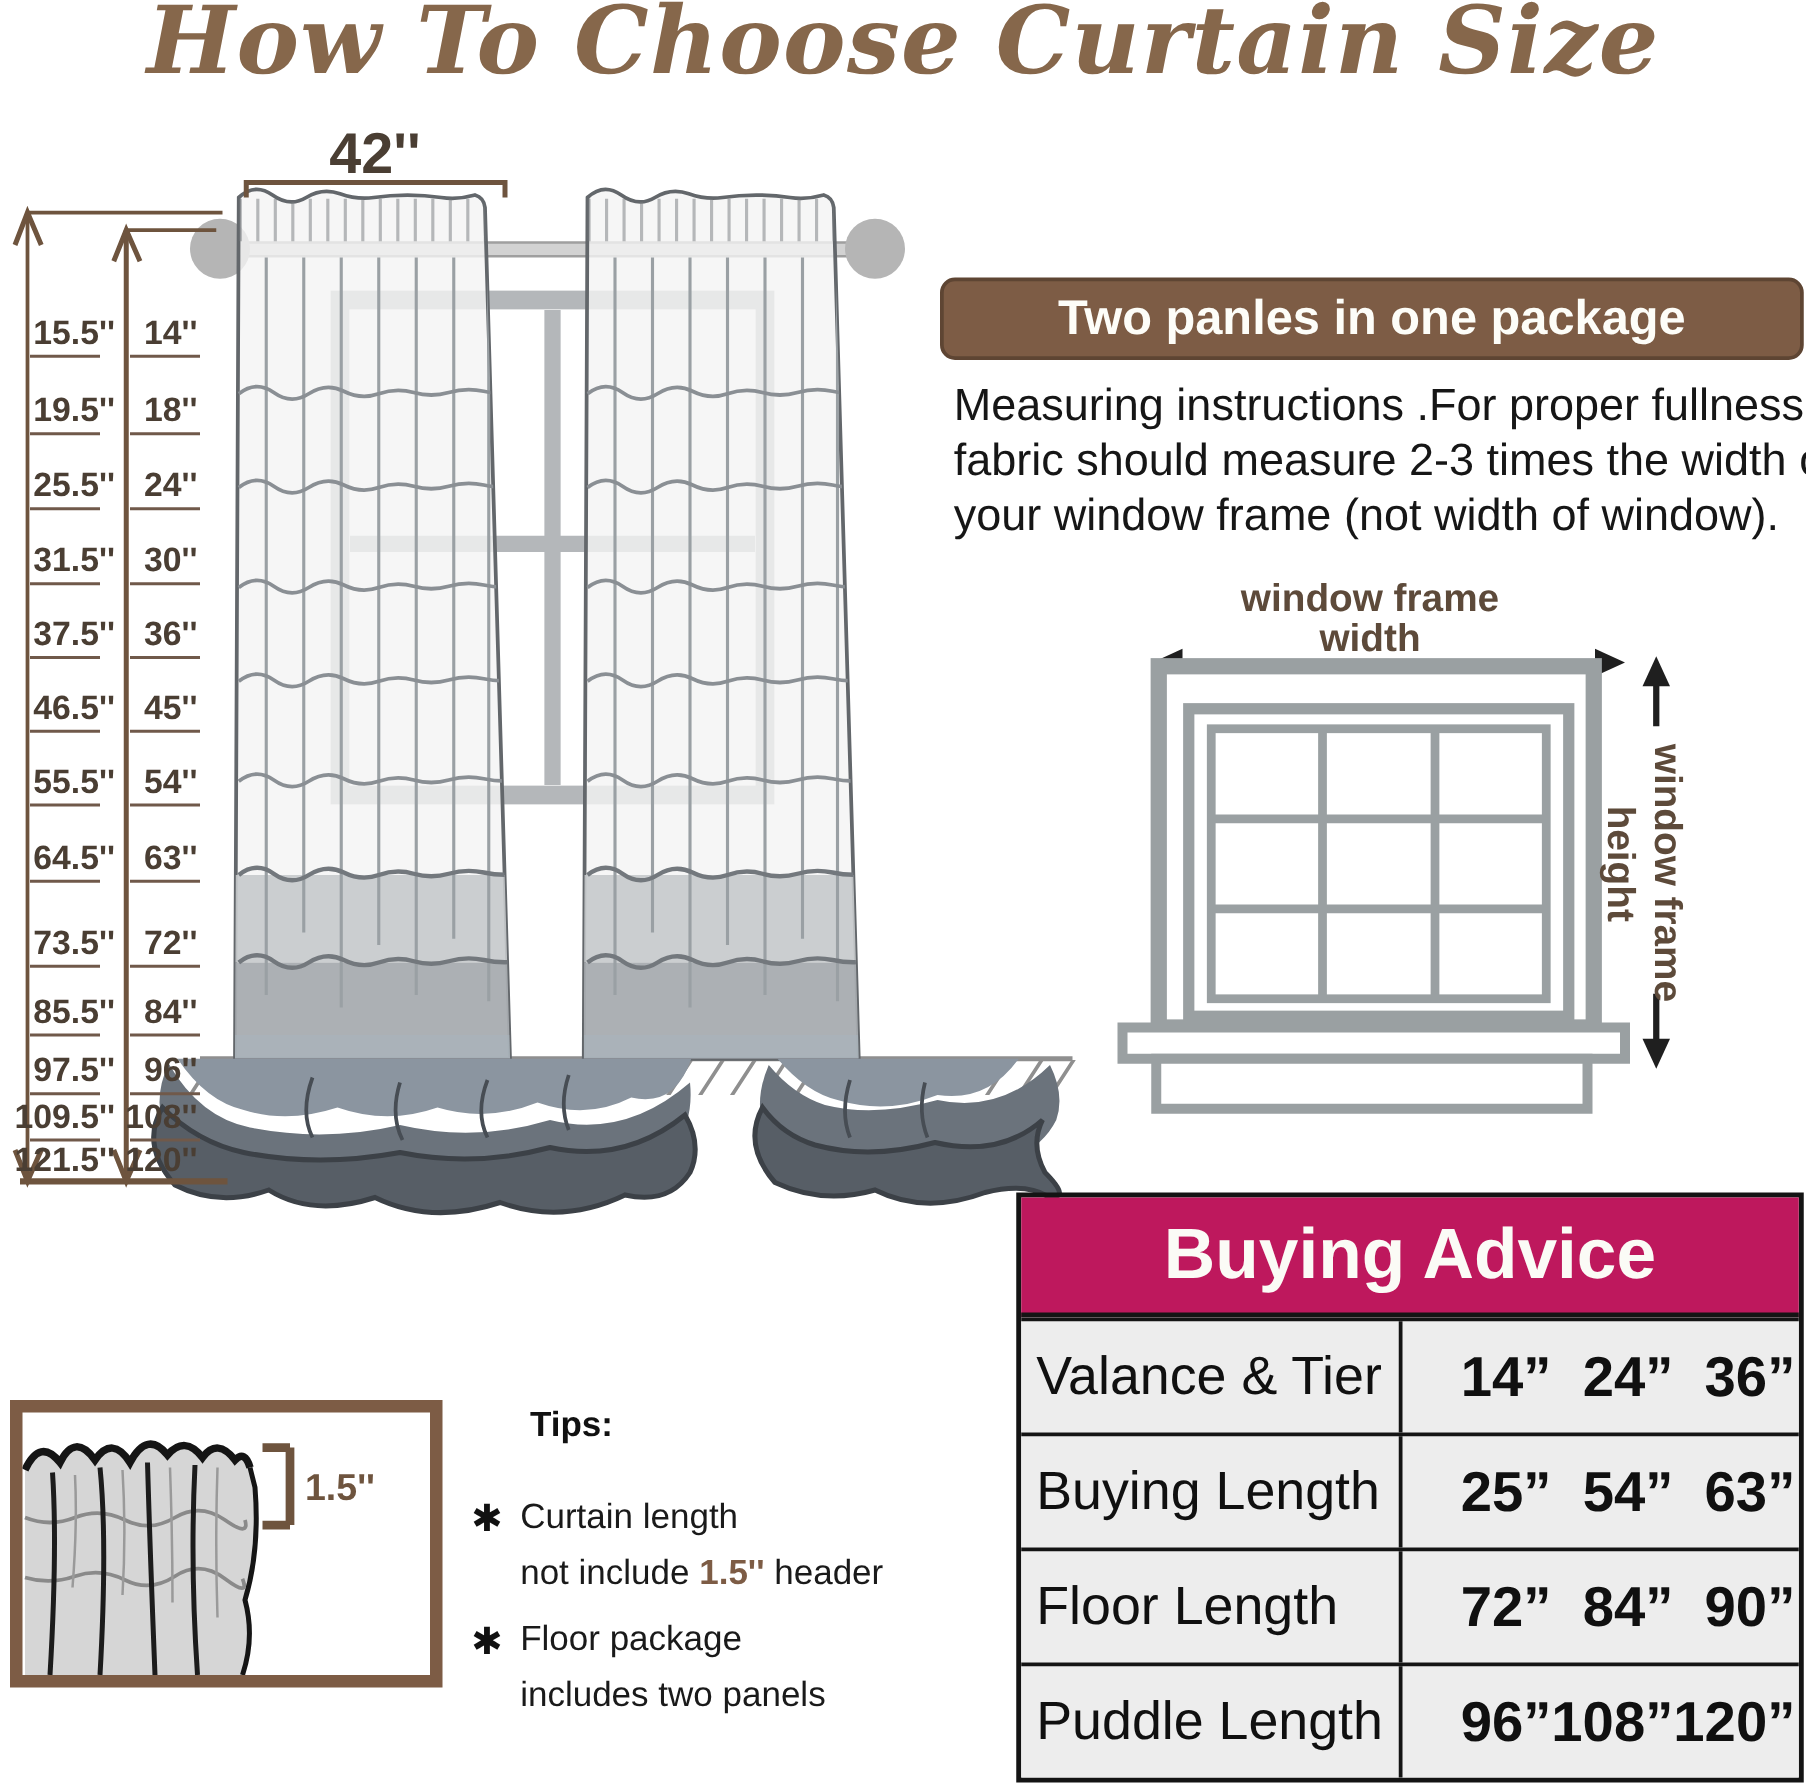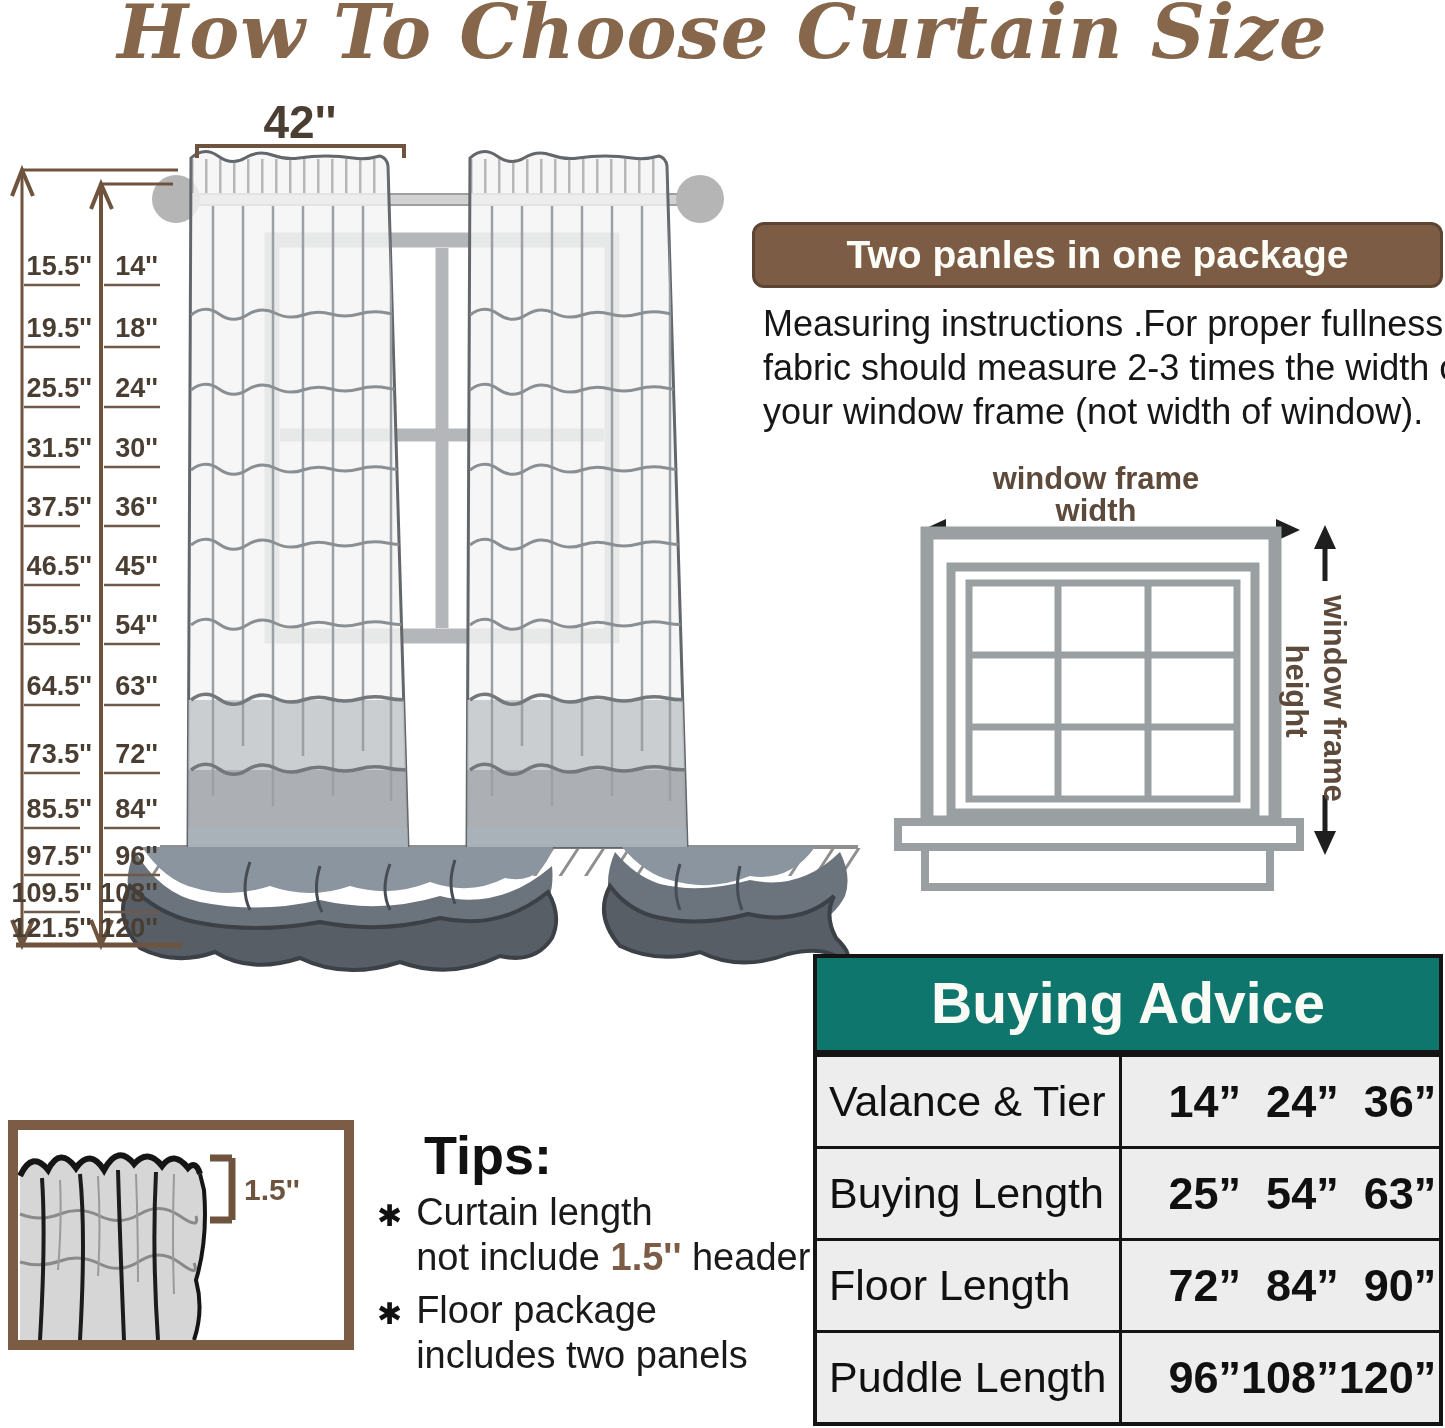--- a/index.html
+++ b/index.html
@@ -12,37 +12,37 @@
          font-size:75px;color:#86674b;letter-spacing:1px;white-space:nowrap;}
   
   #banner{left:752px;top:222px;width:691px;height:66px;background:#7d5c45;
           border:3px solid #5e4533;border-radius:12px;box-sizing:border-box;
           color:#fdfdf8;font-weight:bold;font-size:39px;text-align:center;line-height:60px;}
   
   #instructions{left:763px;top:302px;width:700px;font-size:36px;color:#161616;line-height:44px;}
   #instructions span{display:block;white-space:nowrap;}
   
   #buying-table{left:813px;top:954px;width:630px;border:4px solid #141414;box-sizing:border-box;}
-  #buying-table .hdr{height:92px;background:#0f766e;color:#fbfbf6;font-weight:bold;
+  #buying-table .hdr{height:92px;background:#be185d;color:#fbfbf6;font-weight:bold;
                      font-size:57px;text-align:center;line-height:90px;border-bottom:4px solid #141414;}
   #buying-table .trow{display:flex;height:89px;background:#ededed;border-top:3px solid #141414;}
   #buying-table .trow:first-of-type{border-top:none;}
   #buying-table .tlabel{width:49%;border-right:3px solid #141414;font-size:43px;color:#101010;
                         display:flex;align-items:center;padding-left:12px;box-sizing:border-box;}
   #buying-table .tvals{flex:1;font-size:45px;font-weight:bold;color:#101010;display:flex;
                        align-items:center;justify-content:center;white-space:pre;margin-left:44px;}
   
   #tips-box{left:8px;top:1120px;width:346px;height:230px;border:10px solid #7d5c45;
             box-sizing:border-box;background:#fff;}
-  #tips-title{left:424px;top:1124px;font-size:54px;font-weight:bold;color:#111;}
+  #tips-title{left:424px;top:1124px;font-size:28px;font-weight:bold;color:#111;}
   .tip-item{display:flex;align-items:flex-start;}
   #tip-item-1{left:377px;top:1190px;}
   #tip-item-2{left:377px;top:1288px;}
   .tip-bullet{font-family:"DejaVu Sans",sans-serif;font-size:30px;color:#111;margin:8px 14px 0 0;}
-  .tip-text{font-size:38px;color:#1a1a1a;line-height:45px;white-space:nowrap;}
+  .tip-text{font-size:28px;color:#1a1a1a;line-height:45px;white-space:nowrap;}
   .hl{color:#7d5c45;font-weight:bold;}
   svg text{font-family:"Liberation Sans",sans-serif;}
 </style>
 </head>
 <body>
 
 <div id="title" class="abs">How To Choose Curtain Size</div>
 
 <svg class="abs" style="left:0;top:96px" width="870" height="890" viewBox="0 0 870 890">
   <defs>

